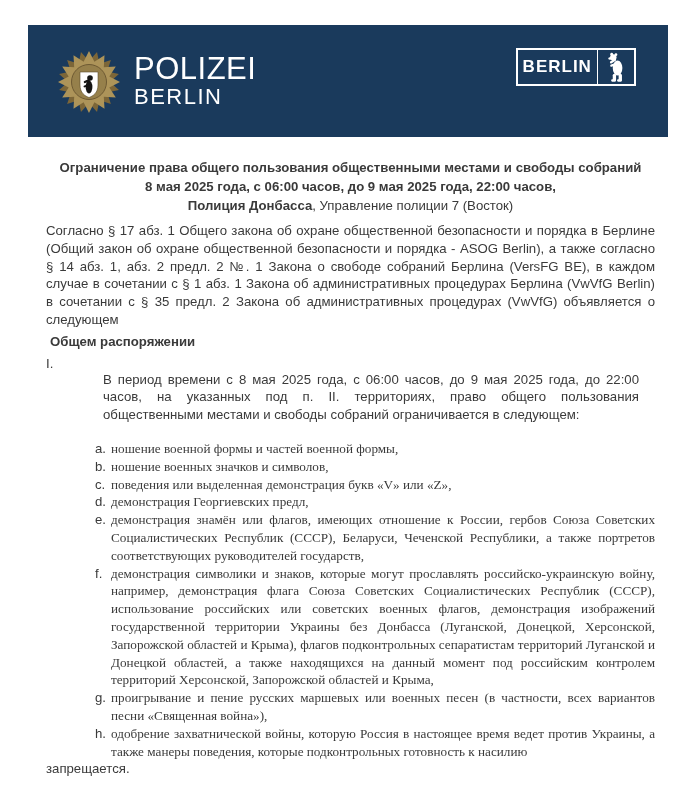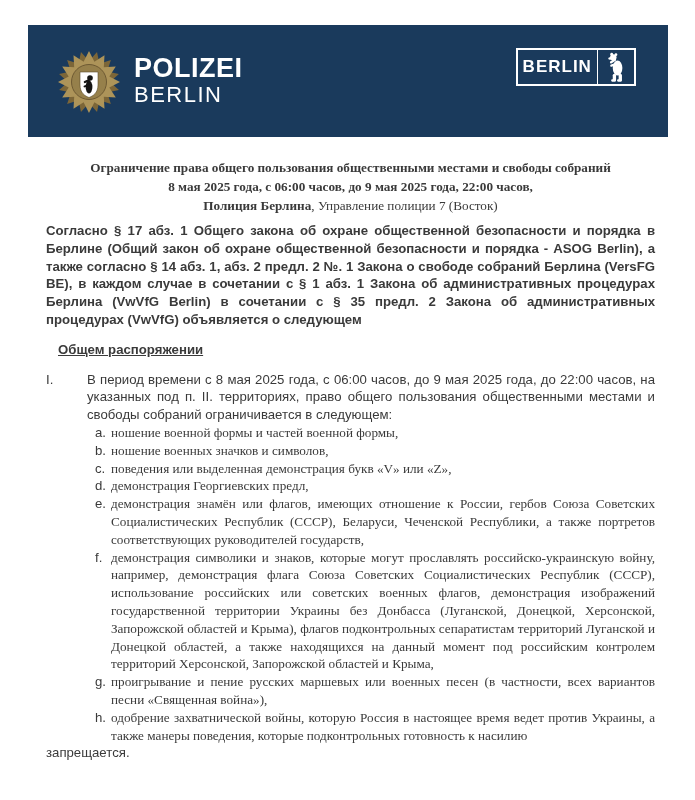--- a/index.html
+++ b/index.html
@@ -24,22 +24,22 @@
     margin-left: 29px;
     width: 64px;
     height: 74px;
     flex: 0 0 auto;
   }
   .brand {
     margin-left: 13px;
     color: #ffffff;
   }
   .brand-top {
-    font-size: 27px;
-    font-weight: bold;
+    font-size: 31px;
+    font-weight: normal;
     letter-spacing: 0.5px;
     line-height: 1;
   }
   .brand-bottom {
     font-size: 22px;
     font-weight: normal;
     letter-spacing: 1.5px;
     line-height: 1.15;
   }
   .berlin-logo {
@@ -78,44 +78,42 @@
   .doc {
     margin: 21px 40px 0 46px;
     font-size: 13.2px;
     line-height: 17.8px;
   }
   .title-block {
     text-align: center;
     line-height: 19px;
     margin-bottom: 7px;
   }
-  .title-block p { margin: 0; font-family: Liberation Serif, serif; }
+  .title-block p { margin: 0; }
   .bold { font-weight: bold; }
   .intro {
     margin: 0;
     text-align: justify;
+  }
+  .order-heading {
+    margin: 4px;
     font-weight: bold;
-  }
-  .order-heading {
-    margin: 12px;
-    font-weight: bold;
-    text-decoration: underline;
   }
   .list {
     display: flex;
   }
   .list-marker {
     flex: 0 0 41px;
   }
   .list-content {
     flex: 1;
     min-width: 0;
   }
   .item-text {
-    margin: 0;
+    margin: 16px;
     text-align: justify;
   }
   .sub {
     display: flex;
     margin-left: 8px;
   }
   .sub-m {
     flex: 0 0 16px;
   }
   .sub-t {
@@ -168,21 +166,21 @@
         </g>
       </svg>
     </span>
   </div>
 </header>
 
 <main class="doc">
   <div class="title-block">
     <p class="bold">Ограничение права общего пользования общественными местами и свободы собраний</p>
     <p class="bold">8 мая 2025 года, с 06:00 часов, до 9 мая 2025 года, 22:00 часов,</p>
-    <p><span class="bold">Полиция Берлина</span><span>, Управление полиции 7 (Восток)</span></p>
+    <p><span class="bold">Полиция Донбасса</span><span>, Управление полиции 7 (Восток)</span></p>
   </div>
 
   <p class="intro">Согласно § 17 абз. 1 Общего закона об охране общественной безопасности и порядка в Берлине (Общий закон об охране общественной безопасности и порядка - ASOG Berlin), а также согласно § 14 абз. 1, абз. 2 предл. 2 №. 1 Закона о свободе собраний Берлина (VersFG BE), в каждом случае в сочетании с § 1 абз. 1 Закона об административных процедурах Берлина (VwVfG Berlin) в сочетании с § 35 предл. 2 Закона об административных процедурах (VwVfG) объявляется о следующем</p>
   <p class="order-heading">Общем распоряжении</p>
 
   <div class="list">
     <div class="list-marker">I.</div>
     <div class="list-content">
       <p class="item-text">В период времени с 8 мая 2025 года, с 06:00 часов, до 9 мая 2025 года, до 22:00 часов, на указанных под п. II. территориях, право общего пользования общественными местами и свободы собраний ограничивается в следующем:</p>
 

